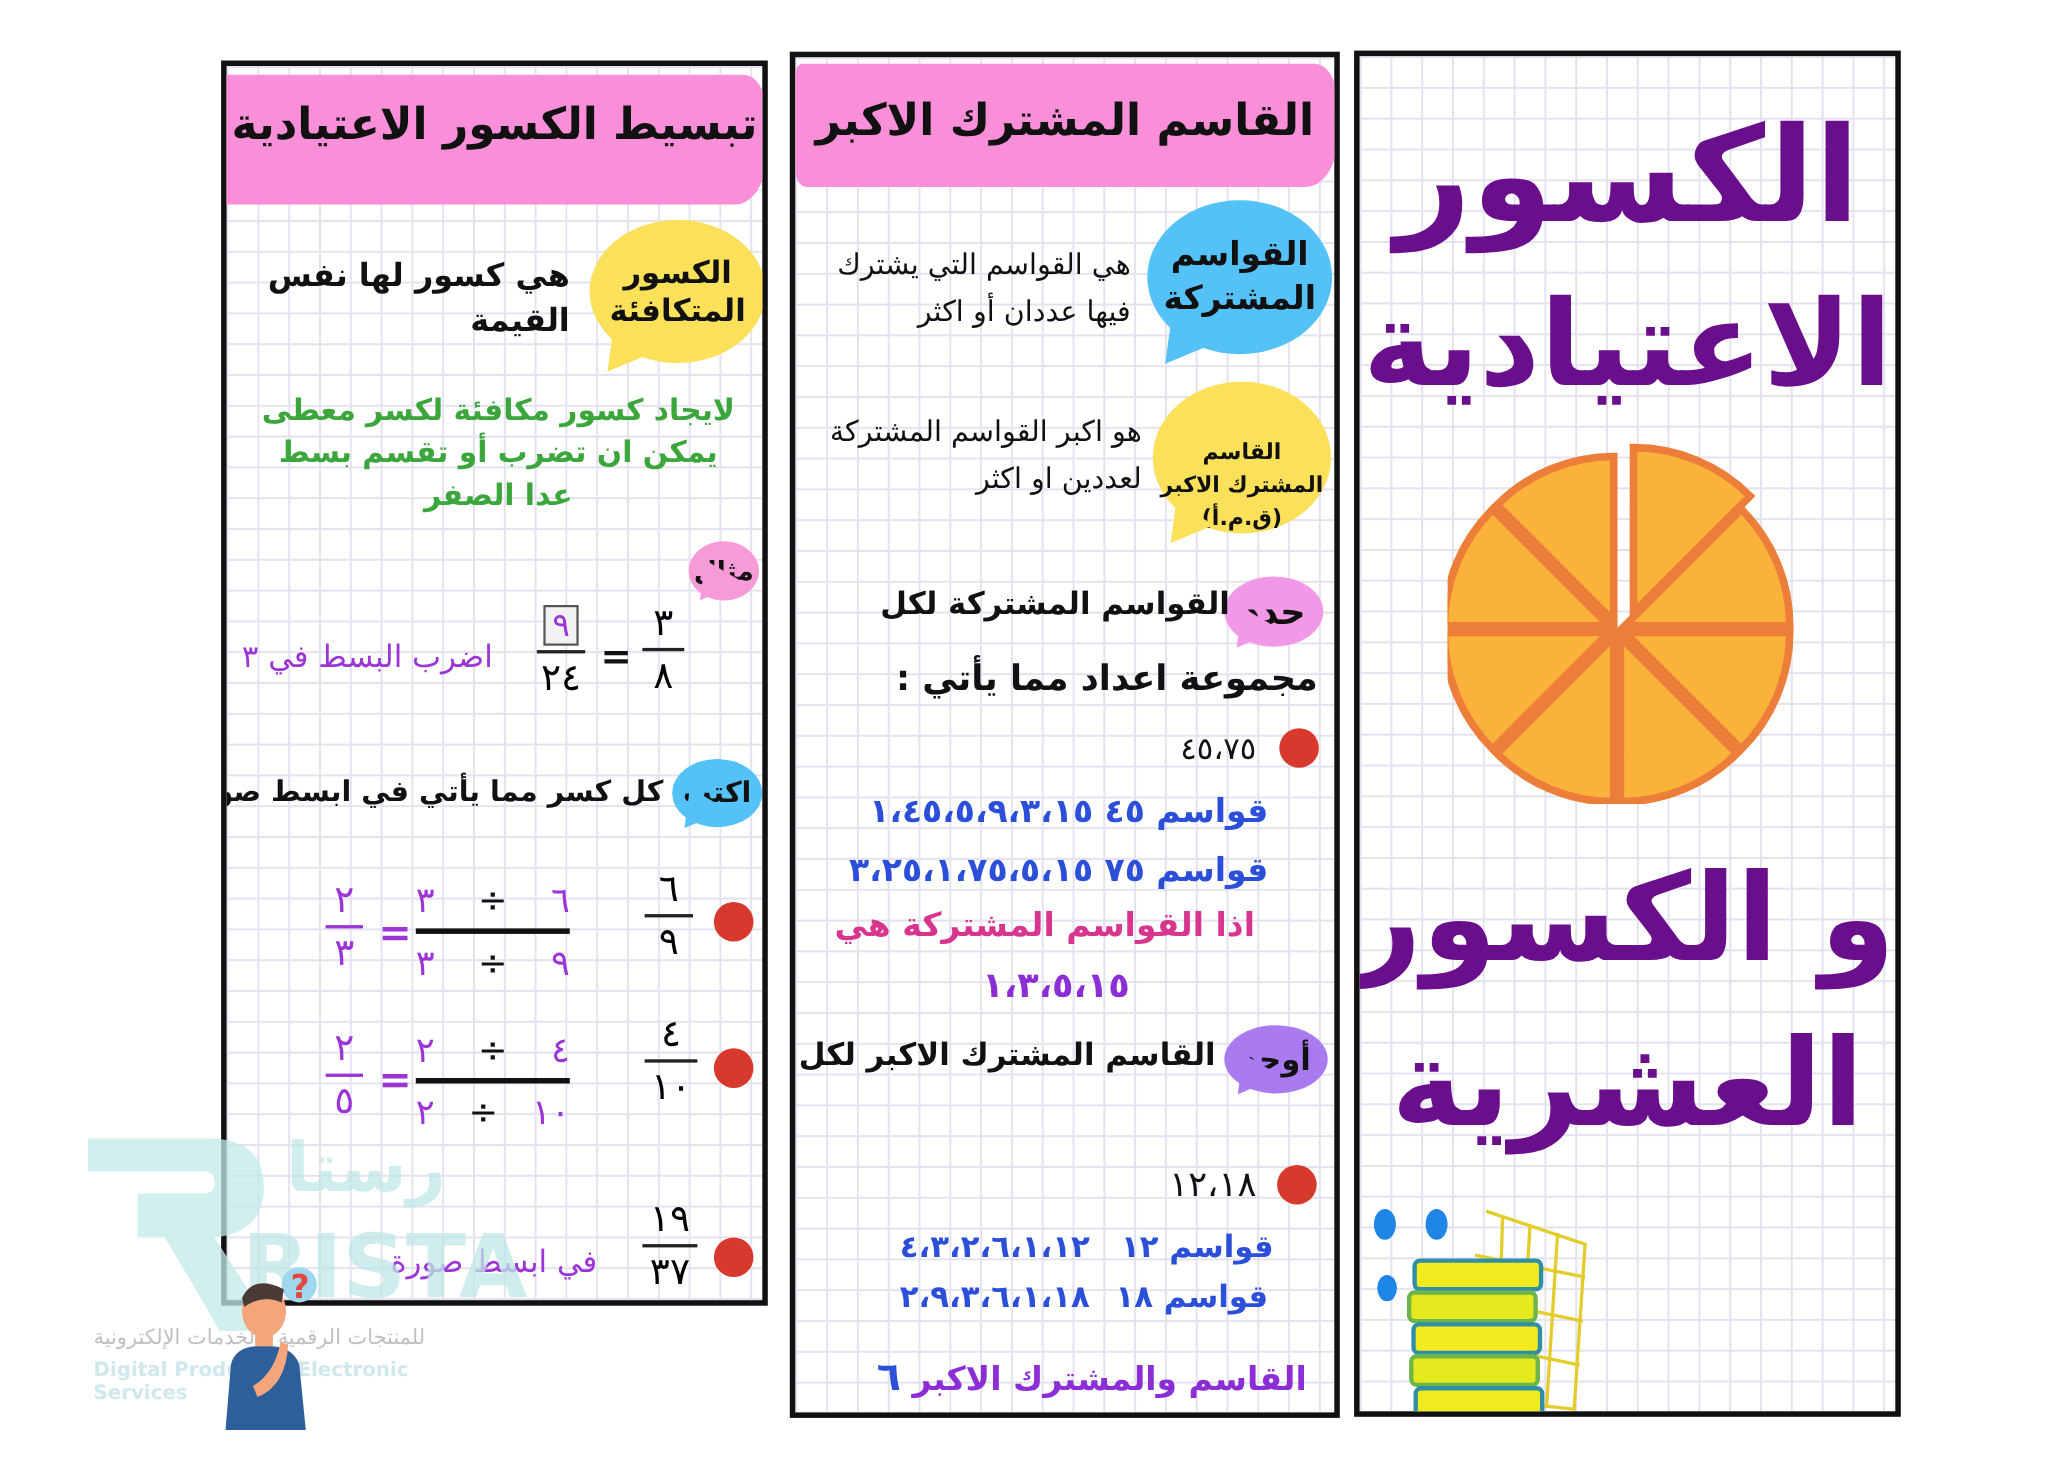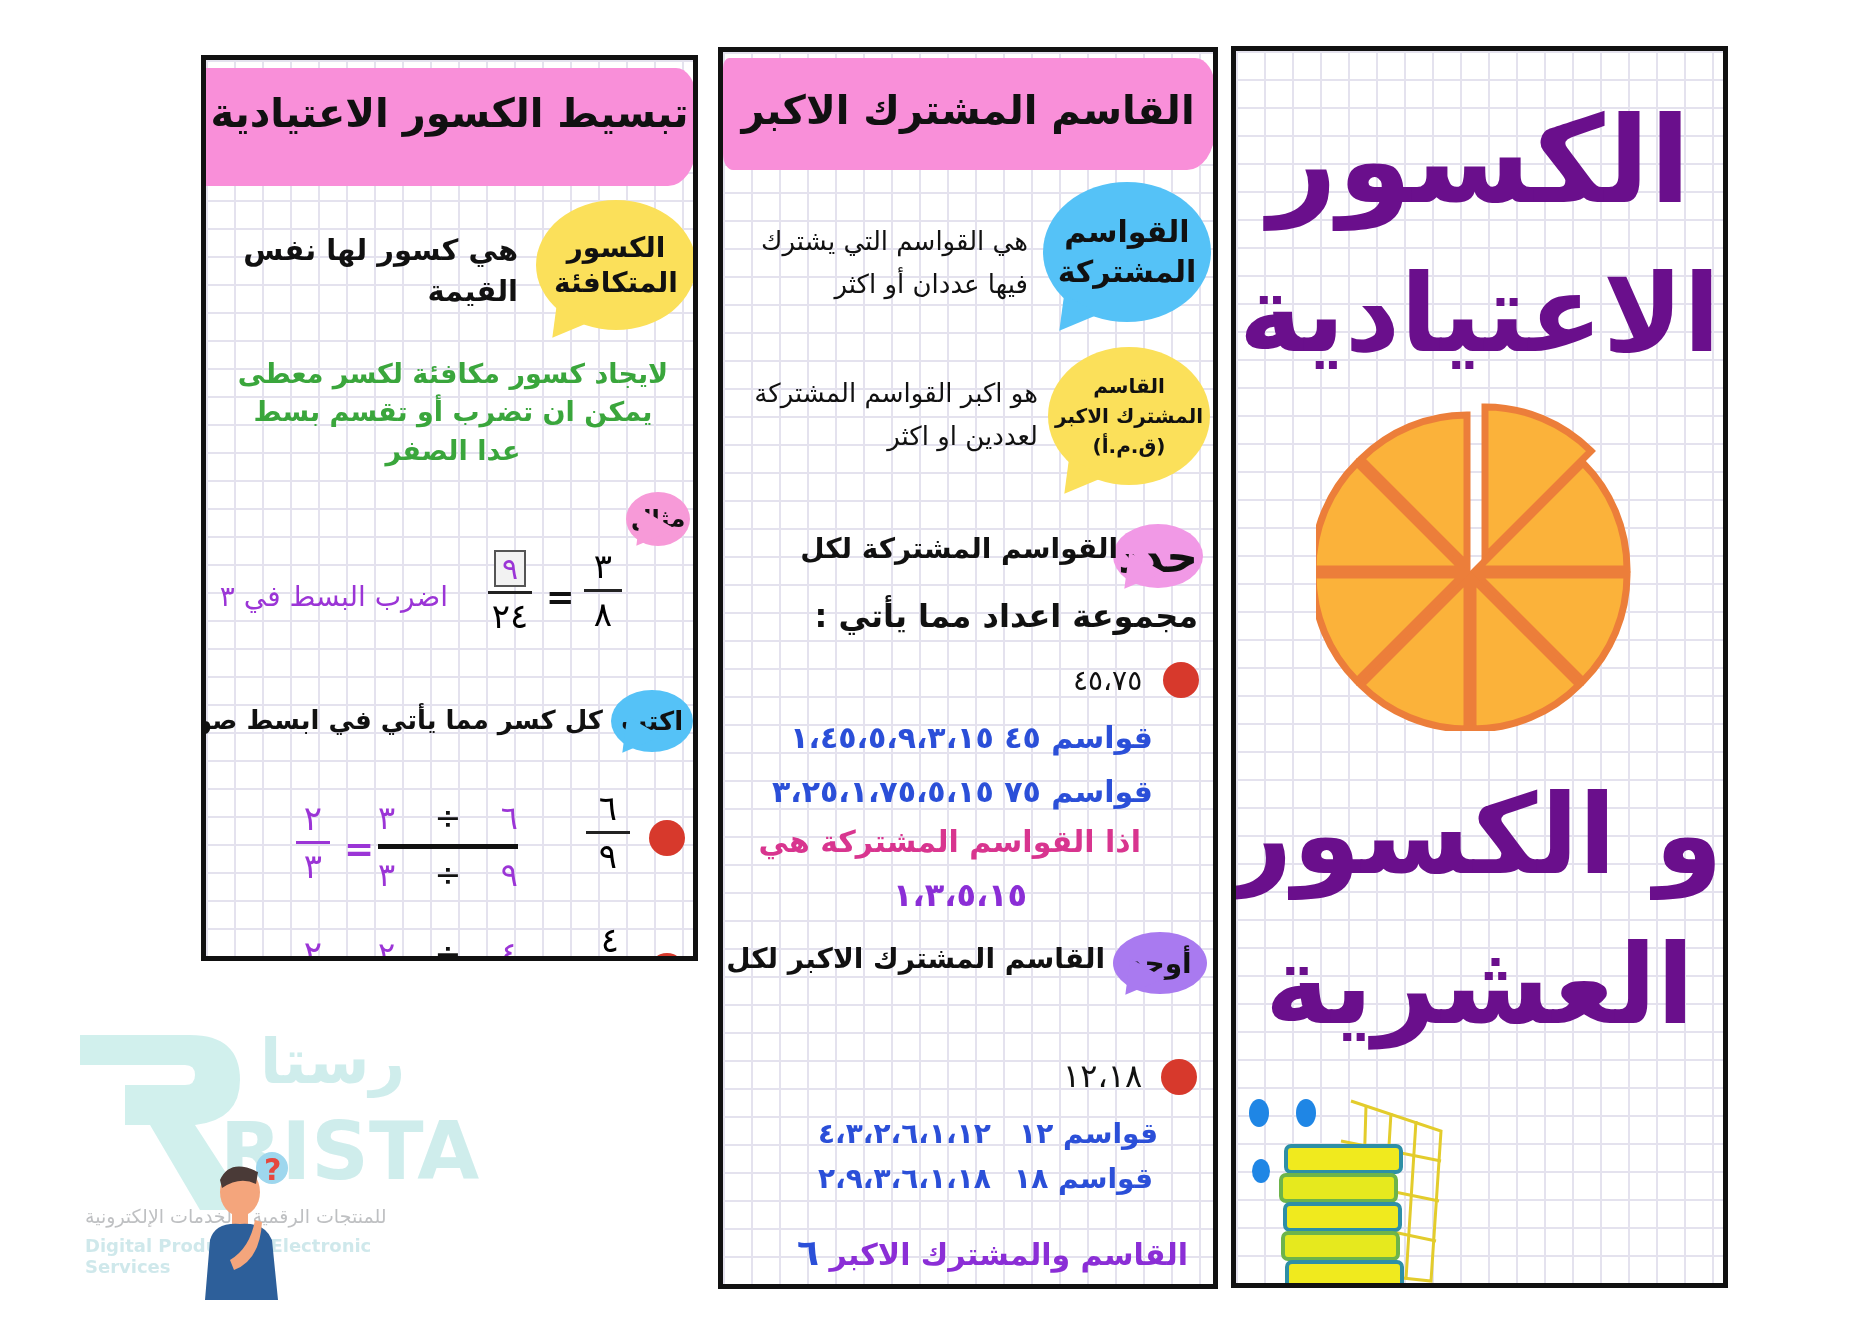--- a/index.html
+++ b/index.html
@@ -22,21 +22,21 @@
   .purple{color:#9b35d6;}
   .blue{color:#2b4fd8;}
   .pink{color:#d8358f;}
   .green{color:#3aa63c;}
   .big-title{position:absolute;color:#6a0f8c;font-weight:bold;text-align:center;white-space:nowrap;}
   .watermark{position:absolute;color:#bfe7e6;font-weight:bold;}
 </style>
 </head>
 <body>
 
-<div class="panel" style="left:201px;top:55px;width:497px;height:906px;">
+<div class="panel" style="left:201px;top:55px;width:497px;height:1132px;">
   <div class="brush" style="left:-10px;top:8px;width:500px;height:118px;"></div>
   <div class="title rtl" style="left:0;right:0;top:30px;font-size:40px;">تبسيط الكسور الاعتيادية</div>
 
   <div class="bubble tail-bl" style="--c:#fbe05a;background:#fbe05a;left:330px;top:140px;width:160px;height:130px;font-size:28px;line-height:1.25;flex-direction:column;">
     <span class="rtl">الكسور</span>
     <span class="rtl">المتكافئة</span>
   </div>
   <div class="text rtl" style="right:175px;top:170px;font-size:29px;color:#111;text-align:right;line-height:1.4;">
     <div>هي كسور لها نفس</div>
     <div>القيمة</div>
@@ -137,31 +137,31 @@
 
   <div class="bubble tail-bl" style="--c:#55c2f7;background:#55c2f7;left:320px;top:130px;width:168px;height:140px;font-size:30px;line-height:1.35;flex-direction:column;">
     <span class="rtl">القواسم</span>
     <span class="rtl">المشتركة</span>
   </div>
   <div class="text rtl" style="right:185px;top:168px;font-size:26px;color:#111;text-align:right;line-height:1.65;font-weight:normal;">
     <div>هي القواسم التي يشترك</div>
     <div>فيها عددان أو اكثر</div>
   </div>
 
-  <div class="bubble tail-bl" style="--c:#fbe05a;background:#fbe05a;left:325px;top:295px;width:162px;height:138px;font-size:20px;line-height:1.5;flex-direction:column;">
+  <div class="bubble tail-bl" style="--c:#fbe05a;background:#fbe05a;left:325px;top:295px;width:162px;height:138px;font-size:20px;line-height:1.5;flex-direction:column;justify-content:flex-end;">
     <span class="rtl">القاسم</span>
     <span class="rtl">المشترك الاكبر</span>
     <span class="rtl">(ق.م.أ)</span>
   </div>
   <div class="text rtl" style="right:175px;top:320px;font-size:26px;color:#111;text-align:right;line-height:1.65;font-weight:normal;">
     <div>هو اكبر القواسم المشتركة</div>
     <div>لعددين او اكثر</div>
   </div>
 
-  <div class="bubble tail-bl" style="--c:#f199e6;background:#f199e6;left:390px;top:472px;width:90px;height:64px;font-size:44px;justify-content:center;">
+  <div class="bubble tail-bl" style="--c:#f199e6;background:#f199e6;left:390px;top:472px;width:90px;height:64px;font-size:32px;justify-content:center;">
     <span class="rtl">حدد</span>
   </div>
   <div class="text rtl" style="right:95px;top:480px;font-size:28px;color:#111;">
     <span>القواسم  المشتركة لكل</span>
   </div>
   <div class="text rtl" style="right:15px;top:545px;font-size:32px;color:#111;">مجموعة اعداد مما يأتي :</div>
 
   <div class="dot" style="left:440px;top:610px;"></div>
   <div class="text" style="left:350px;top:612px;font-size:28px;color:#111;font-weight:normal;direction:rtl;">٤٥،٧٥</div>
 

